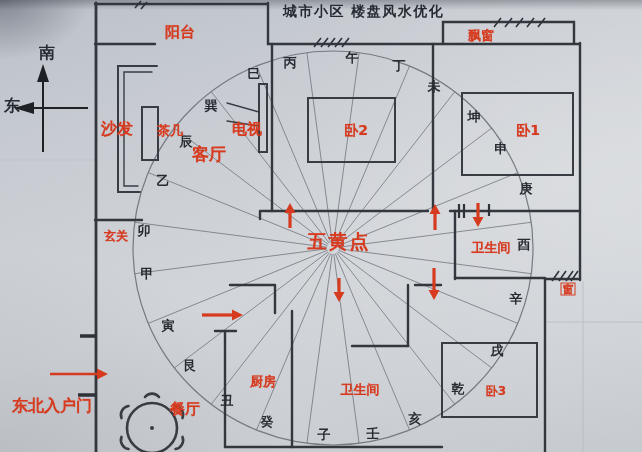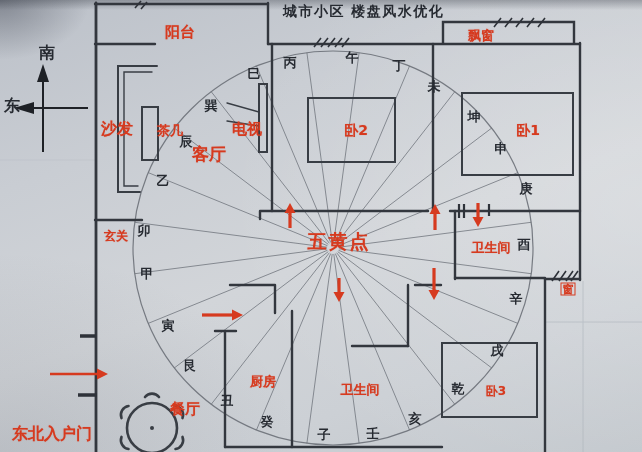--- a/index.html
+++ b/index.html
@@ -195,15 +195,15 @@
       <span class="lbl red" style="left: 209px; top: 155px; font-size: 17px; font-family: Liberation Mono, monospace;">客厅</span>
       <span class="lbl red" style="left: 116px; top: 236px; font-size: 12px;">玄关</span>
       <span class="lbl red" style="left: 356px; top: 130px; font-size: 14px;">卧2</span>
       <span class="lbl red" style="left: 528px; top: 130px; font-size: 14px; text-align: right;">卧1</span>
       <span class="lbl red" style="left: 491px; top: 247px; font-size: 13px;">卫生间</span>
       <span class="lbl red boxed" style="left: 568px; top: 289px; font-size: 11px;">窗</span>
       <span class="lbl red" style="left: 496px; top: 391px; font-size: 12px;">卧3</span>
       <span class="lbl red" style="left: 263px; top: 381px; font-size: 13px;">厨房</span>
       <span class="lbl red" style="left: 360px; top: 389px; font-size: 13px;">卫生间</span>
       <span class="lbl red" style="left: 185px; top: 409px; font-size: 15px;">餐厅</span>
-      <span class="lbl red" style="left: 52px; top: 406px; font-size: 16px; margin-top: 28px;">东北入户门</span>
+      <span class="lbl red" style="left: 52px; top: 406px; font-size: 16px;">东北入户门</span>
     </div>
 </div>
 
 </body></html>

